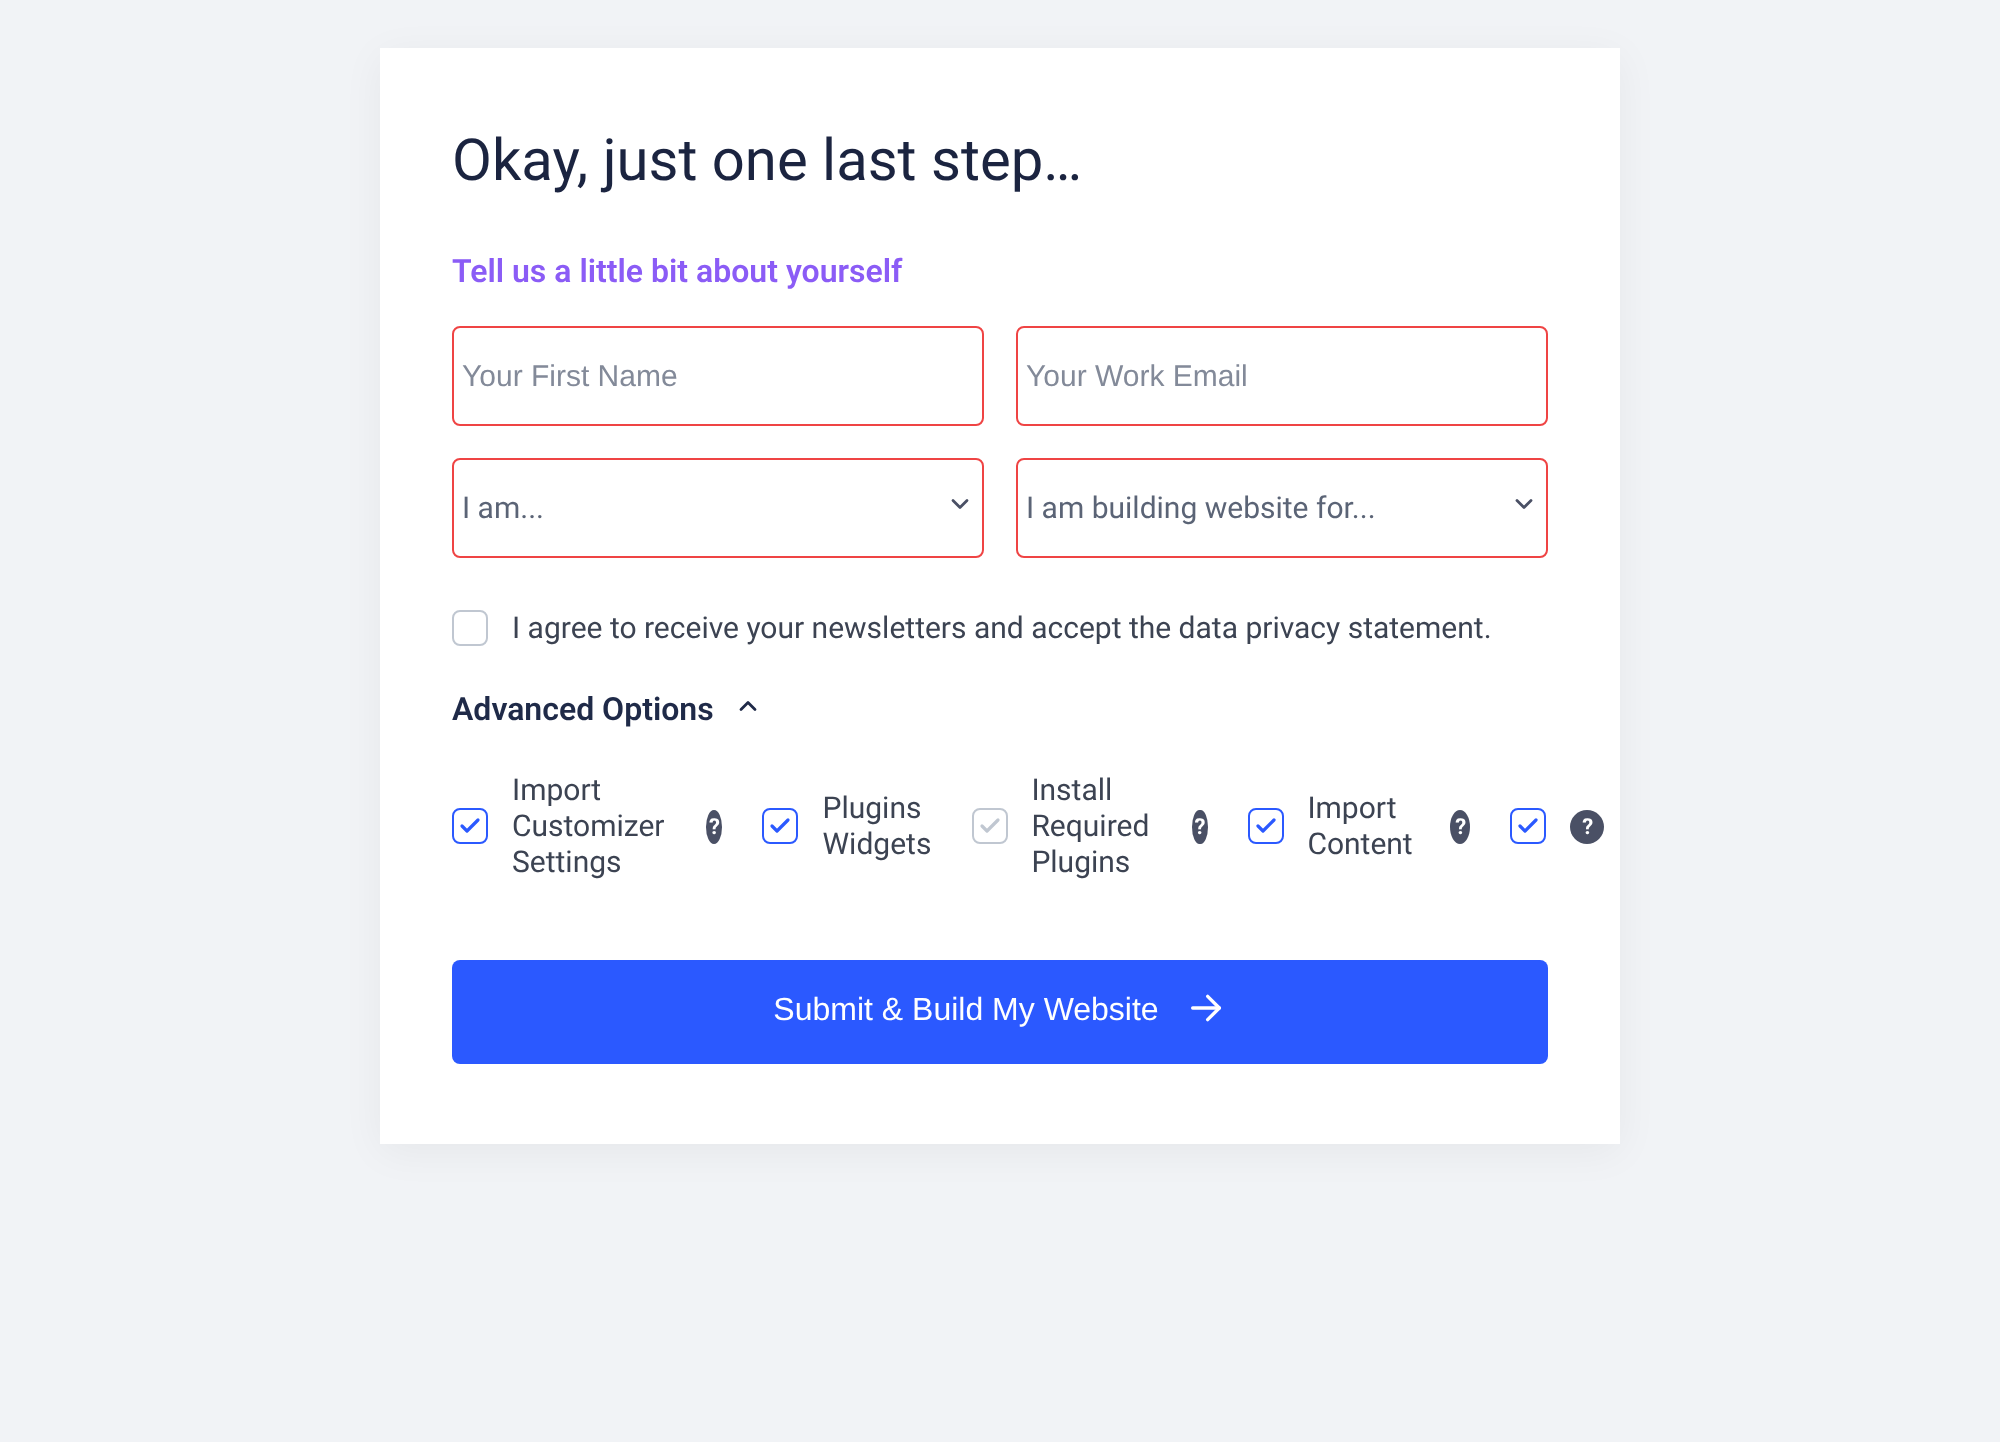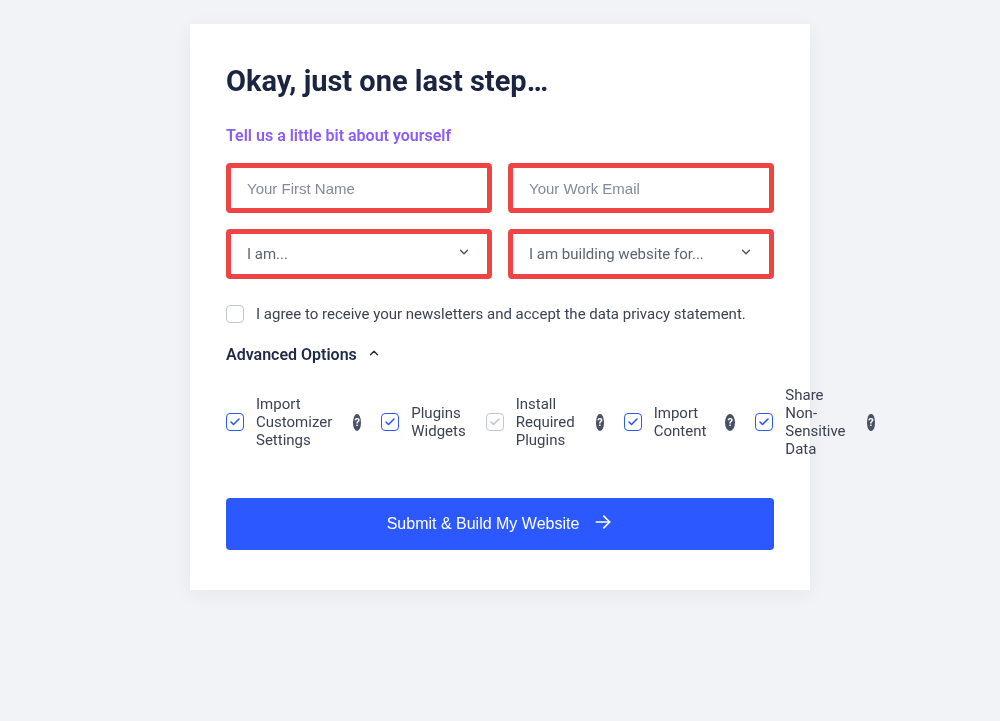--- a/index.html
+++ b/index.html
@@ -12,41 +12,41 @@
   }
   .card {
     background: #fff;
     width: 620px;
     margin: 24px auto 0 auto;
     padding: 40px 36px 40px 36px;
     box-shadow: 0 4px 20px rgba(0,0,0,0.05);
   }
   .title {
     font-size: 29px;
-    font-weight: 700;
+    font-weight: 400;
     color: #1b2440;
     margin-bottom: 28px;
   }
   .subtitle {
     font-size: 16px;
     font-weight: 600;
     color: #8b5cf6;
     margin-bottom: 18px;
   }
   .row {
     display: flex;
     gap: 16px;
     margin-bottom: 16px;
   }
   .input, .select {
     flex: 1;
-    border: 5px solid #ef4444;
+    border: 1px solid #ef4444;
     border-radius: 4px;
     height: 50px;
-    padding: 0 16px;
+    padding: 0 4px;
     font-size: 15px;
     color: #333;
     background: #fff;
   }
   .input::placeholder { color: #838a99; }
   .select {
     display: flex;
     align-items: center;
     justify-content: space-between;
     cursor: pointer;
@@ -215,21 +215,20 @@
         </div>
         <span class="opt-label">Import Content</span>
         <span class="help">?</span>
       </div>
       <div class="opt">
         <div class="checkbox checked">
           <svg width="12" height="12" viewBox="0 0 24 24" fill="none" stroke="#2b59ff" stroke-width="3.2" stroke-linecap="round" stroke-linejoin="round">
             <polyline points="20 6 9 17 4 12"></polyline>
           </svg>
         </div>
-        <span class="opt-label">Share Non-Sensitive Data</span>
         <span class="help">?</span>
       </div>
     </div>
 
   <button class="submit">
     <span>Submit &amp; Build My Website</span>
     <span>
       <svg width="20" height="20" viewBox="0 0 24 24" fill="none" stroke="currentColor" stroke-width="2" stroke-linecap="round" stroke-linejoin="round">
           <line x1="4" y1="12" x2="20" y2="12"></line>
           <polyline points="13 5 20 12 13 19"></polyline>

